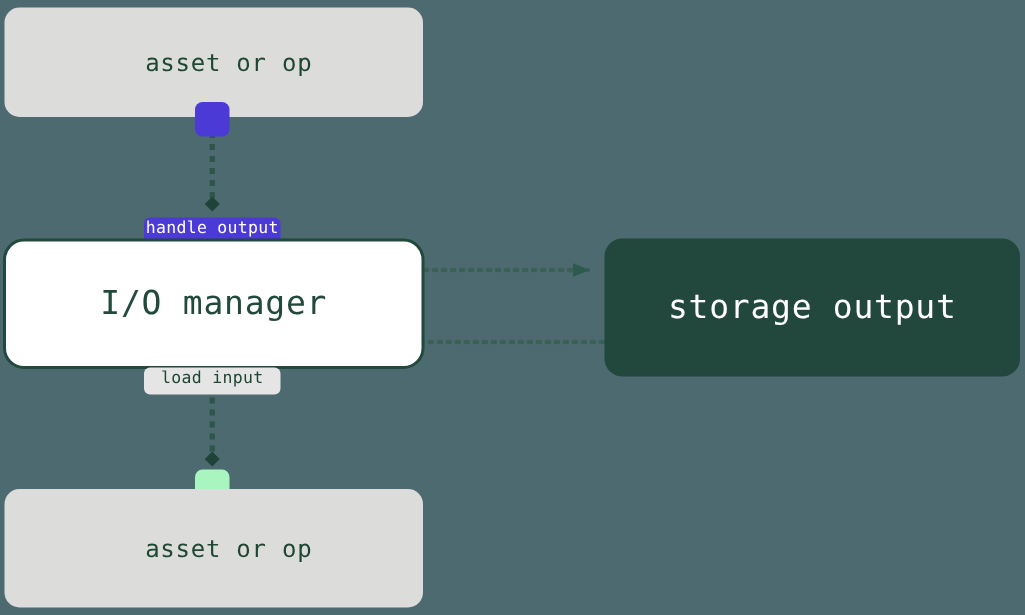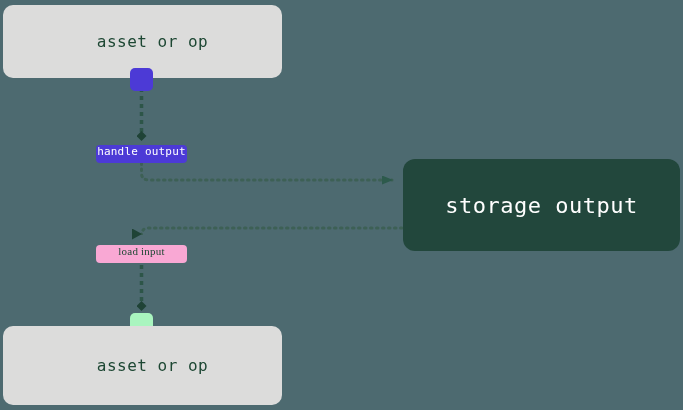--- a/index.html
+++ b/index.html
@@ -68,23 +68,22 @@
     border-radius: 4px;
     font-size: 11px;
     white-space: pre;
     letter-spacing: 0.2px;
   }
   .label-handle-output {
     background: #4c3ad6;
     color: #ffffff;
   }
   .label-load-input {
-    background: #f9a8d4;
+    background: #e5e5e5;
     color: #1d4733;
-    font-family: Liberation Serif, serif;
   }
   .port {
     position: absolute;
     border-radius: 5px;
   }
   .port-out {
     background: #4c3ad6;
   }
   .port-in {
     background: #a9f5bf;
@@ -128,20 +127,23 @@
   <div class="node node-asset" style="left:3px; top:5px; width:279px; height:73px;">
     <span>asset or op</span>
   </div>
 
   <div class="port port-out" style="left:130px; top:68px; width:23px; height:23px;"></div>
 
   <div class="edge-label label-handle-output" style="left:96px; top:145px; width:91px; height:18px;">
     <span>handle output</span>
   </div>
 
+  <div class="node node-iomanager" style="left:2px; top:159px; width:281px; height:87px;">
+    <span>I/O manager</span>
+  </div>
 
   <div class="node node-storage" style="left:403px; top:159px; width:277px; height:92px;">
     <span>storage output</span>
   </div>
 
   <div class="edge-label label-load-input" style="left:96px; top:245px; width:91px; height:18px;">
     <span>load input</span>
   </div>
 
   <div class="port port-in" style="left:130px; top:313px; width:23px; height:23px;"></div>

